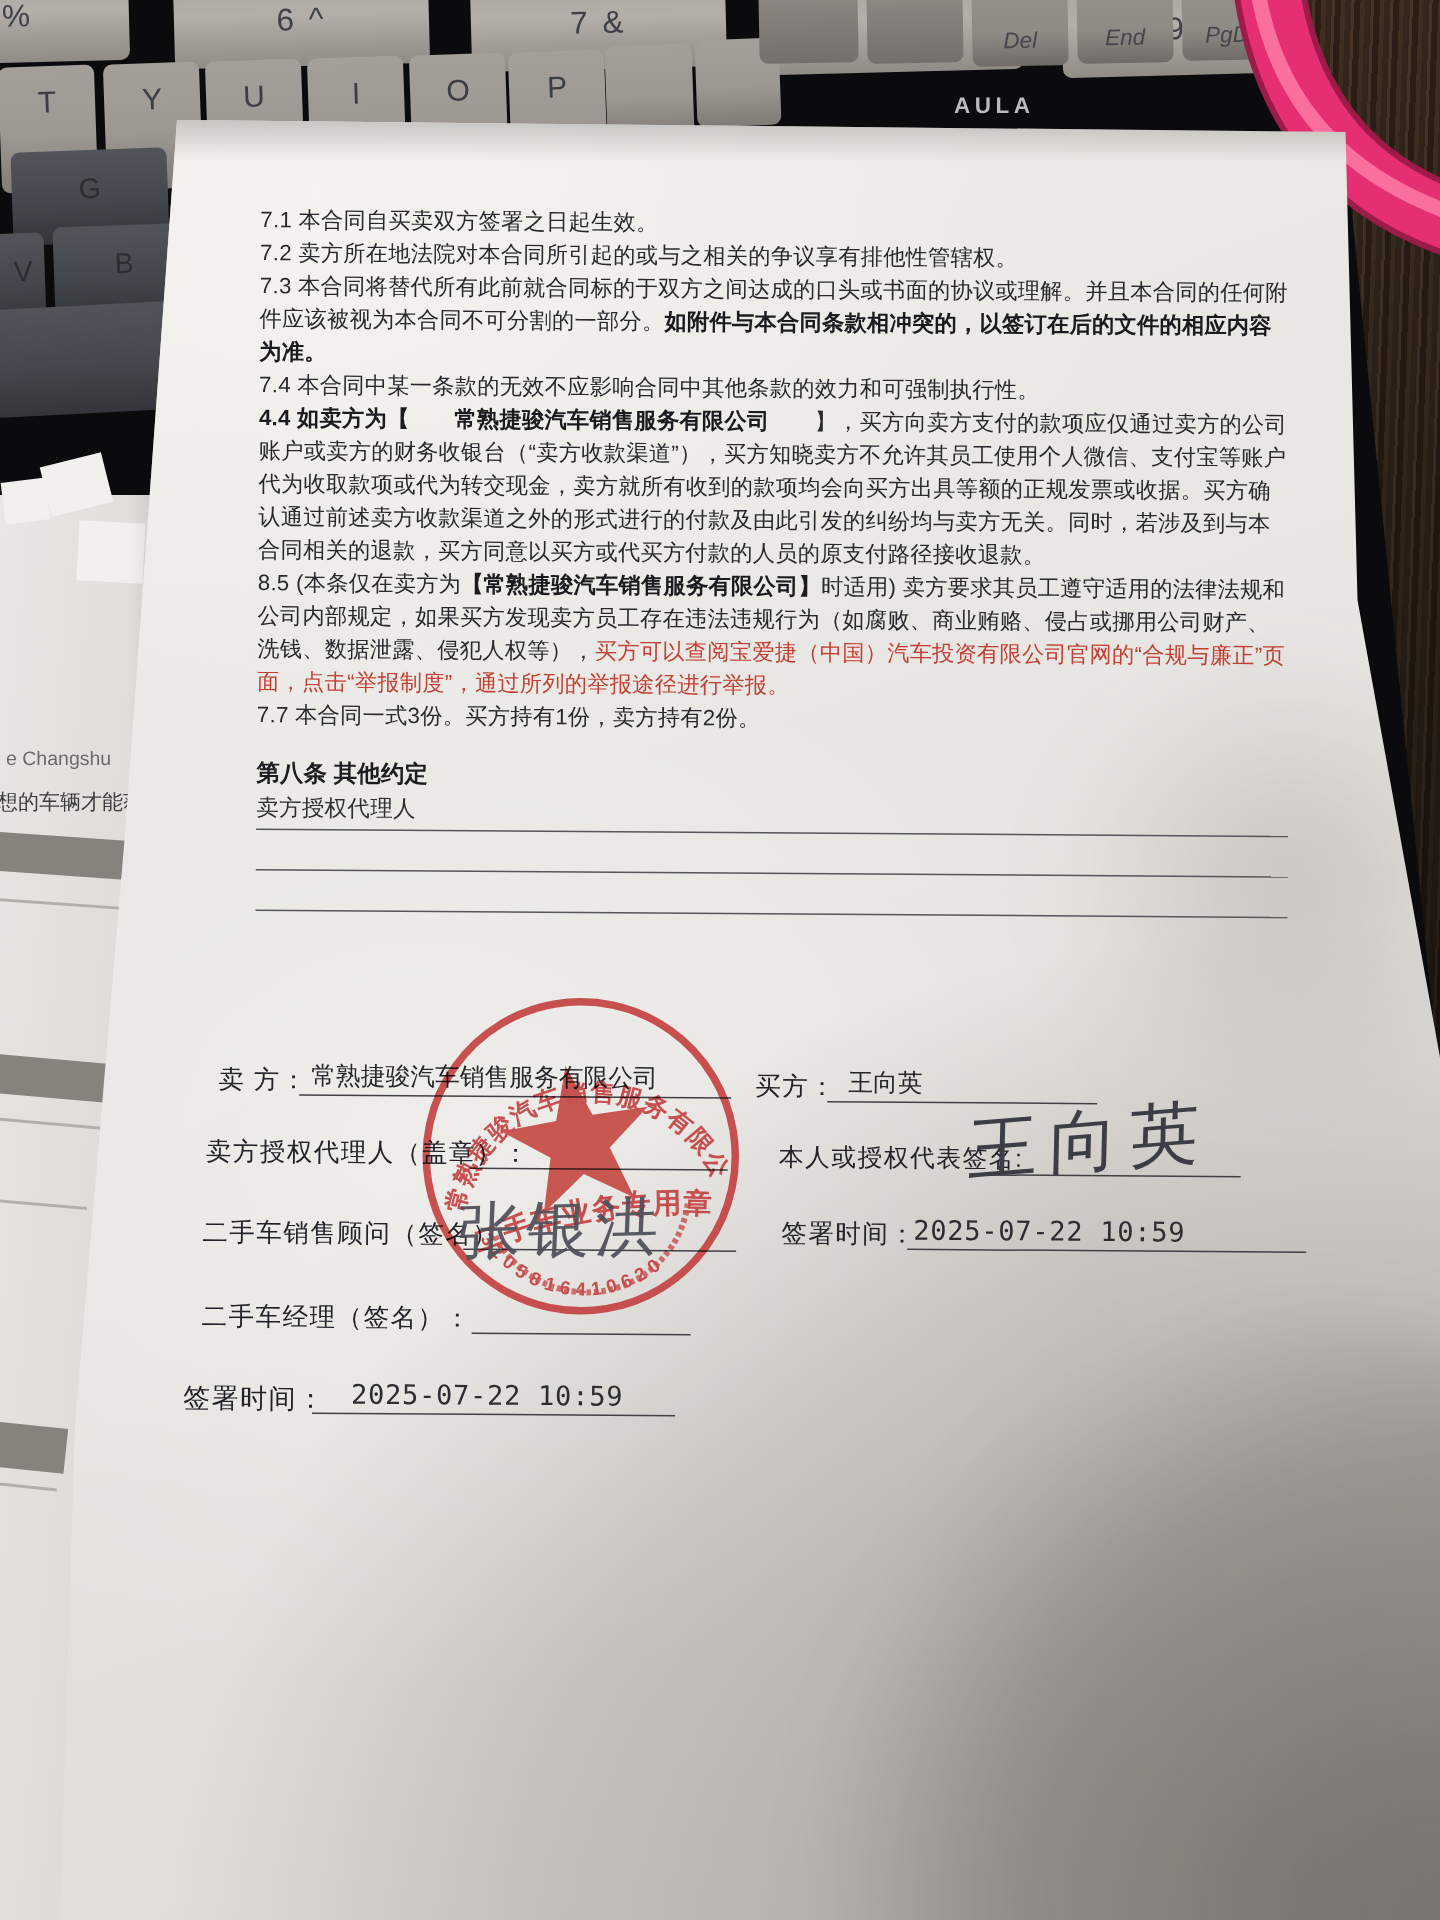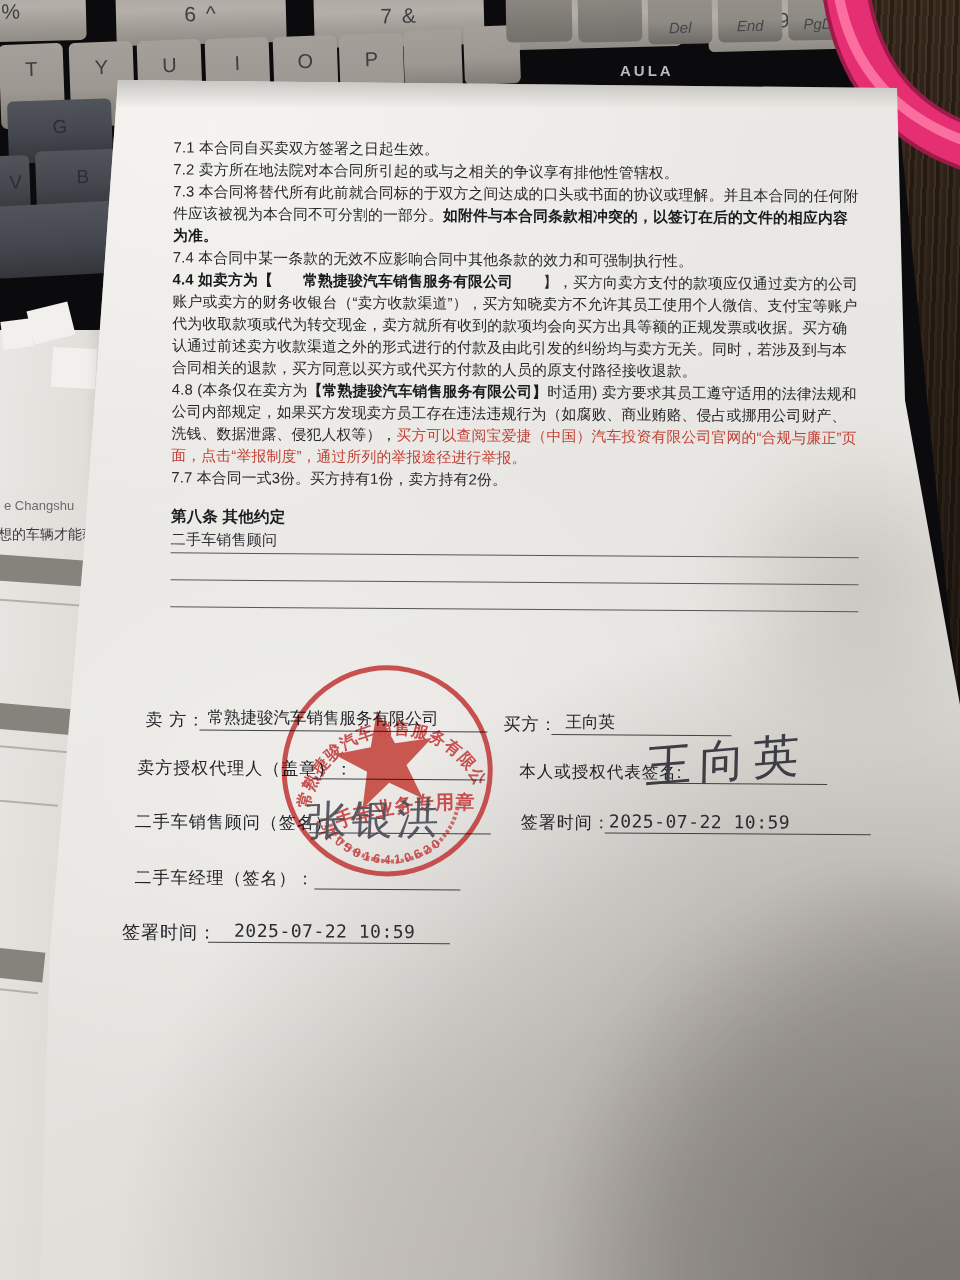--- a/index.html
+++ b/index.html
@@ -11,21 +11,21 @@
   .key{position:absolute;border-radius:6px;}
   .kn{width:170px;height:58px;background:linear-gradient(180deg,#aba69f 0%,#b4afa8 40%,#8f8b85 100%);transform:rotate(-1.5deg);}
   .kn .lg{position:absolute;left:0;right:0;top:16px;text-align:center;font-size:21px;color:#3f4146;letter-spacing:2px;}
   .kl{width:64px;height:84px;background:linear-gradient(180deg,#a59f99 0%,#9d9891 55%,#7f7b75 100%);transform:rotate(-2deg);}
   .kl .lg{position:absolute;left:0;right:0;top:14px;text-align:center;font-size:20px;color:#3b3d43;}
   .knav{background:linear-gradient(180deg,#97928c 0%,#8e8a84 60%,#6f6b66 100%);transform:rotate(-1deg);}
   .knav .lg{position:absolute;left:0;right:0;bottom:8px;text-align:center;font-size:15px;font-style:italic;color:#44464c;}
   .kd{background:linear-gradient(180deg,#52545b 0%,#45474e 55%,#33353b 100%);transform:rotate(-2deg);}
   .kd .lg{position:absolute;left:0;right:0;top:16px;text-align:center;font-size:19px;color:#2b2d33;}
   .kblank{background:linear-gradient(180deg,#8f8b85,#73706b);transform:rotate(-1deg);}
-  .brand{position:absolute;left:620px;top:62px;font-size:15px;letter-spacing:3px;color:#b9babd;font-weight:bold;}
+  .brand{position:absolute;left:636px;top:62px;font-size:15px;letter-spacing:3px;color:#b9babd;font-weight:bold;}
 
   
   .wood{position:absolute;left:845px;top:0;width:115px;height:730px;
         clip-path:polygon(18px 0,115px 0,115px 722px,52px 100px);
         background:repeating-linear-gradient(92deg,#33261b 0 4px,#463527 4px 6px,#2a1e15 6px 10px,#3e2f21 10px 13px);}
   .wood-shade{position:absolute;inset:0;background:linear-gradient(180deg,rgba(0,0,0,0) 0%,rgba(0,0,0,.45) 90%);}
 
   
   .cable{position:absolute;left:780px;top:-10px;}
 
@@ -176,25 +176,25 @@
     <div class="topshade"></div>
 
     <div class="content">
 
       <div class="clauses">
         <p>7.1  本合同自买卖双方签署之日起生效。</p>
         <p>7.2  卖方所在地法院对本合同所引起的或与之相关的争议享有排他性管辖权。</p>
         <p><span>7.3  本合同将替代所有此前就合同标的于双方之间达成的口头或书面的协议或理解。并且本合同的任何附件应该被视为本合同不可分割的一部分。</span><b>如附件与本合同条款相冲突的，以签订在后的文件的相应内容为准。</b></p>
         <p>7.4  本合同中某一条款的无效不应影响合同中其他条款的效力和可强制执行性。</p>
         <p><b>4.4 如卖方为【　　</b><b>常熟捷骏汽车销售服务有限公司</b><span>　　】，买方向卖方支付的款项应仅通过卖方的公司账户或卖方的财务收银台（“卖方收款渠道”），买方知晓卖方不允许其员工使用个人微信、支付宝等账户代为收取款项或代为转交现金，卖方就所有收到的款项均会向买方出具等额的正规发票或收据。买方确认通过前述卖方收款渠道之外的形式进行的付款及由此引发的纠纷均与卖方无关。同时，若涉及到与本合同相关的退款，买方同意以买方或代买方付款的人员的原支付路径接收退款。</span></p>
-        <p><span>4.8 (本条仅在卖方为</span><b>【常熟捷骏汽车销售服务有限公司】</b><span>时适用) 卖方要求其员工遵守适用的法律法规和公司内部规定，如果买方发现卖方员工存在违法违规行为（如腐败、商业贿赂、侵占或挪用公司财产、洗钱、数据泄露、侵犯人权等），</span><span class="red">买方可以查阅宝爱捷（中国）汽车投资有限公司官网的“合规与廉正”页面，点击“举报制度”，通过所列的举报途径进行举报。</span></p>
+        <p><span>8.5 (本条仅在卖方为</span><b>【常熟捷骏汽车销售服务有限公司】</b><span>时适用) 卖方要求其员工遵守适用的法律法规和公司内部规定，如果买方发现卖方员工存在违法违规行为（如腐败、商业贿赂、侵占或挪用公司财产、洗钱、数据泄露、侵犯人权等），</span><span class="red">买方可以查阅宝爱捷（中国）汽车投资有限公司官网的“合规与廉正”页面，点击“举报制度”，通过所列的举报途径进行举报。</span></p>
         <p>7.7  本合同一式3份。买方持有1份，卖方持有2份。</p>
 
         <div class="sec8">第八条  其他约定</div>
-        <div class="fillline"><span>二手车销售顾问</span></div>
+        <div class="fillline"><span>卖方授权代理人</span></div>
         <div class="blankline"></div>
         <div class="blankline"></div>
       </div>
 
       <div class="lbl" style="left:150px;top:708px;">卖 方：</div>
       <div class="sline" style="left:204px;top:700px;width:280px;padding-left:8px;">
           <span>常熟捷骏汽车销售服务有限公司</span>
         </div>
 
       <div class="lbl" style="left:508px;top:710px;">买方：</div>

